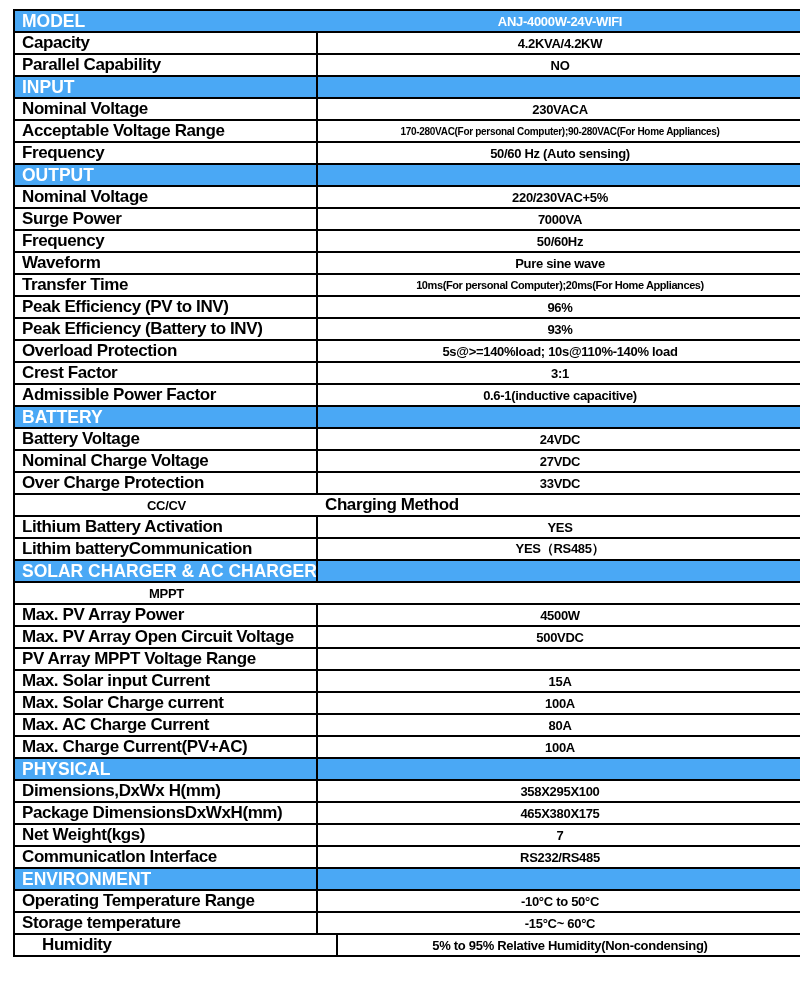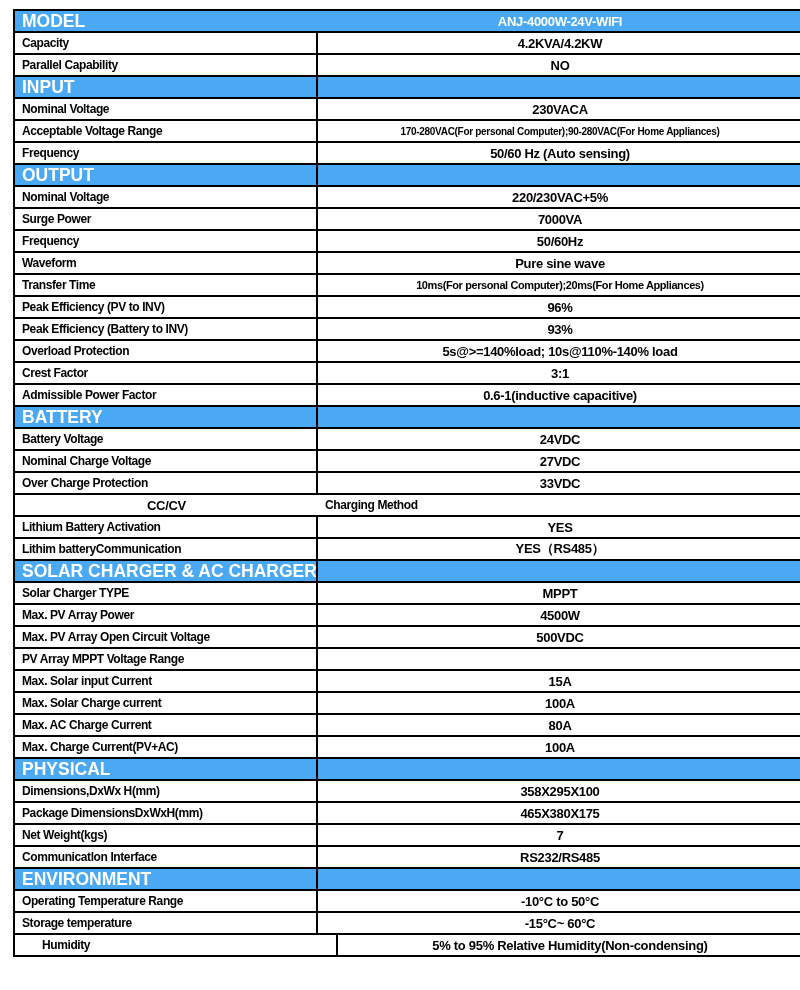--- a/index.html
+++ b/index.html
@@ -36,21 +36,21 @@
     display: flex;
     align-items: center;
     overflow: hidden;
     white-space: nowrap;
     color: var(--text-c, #000);
     font-weight: bold;
   }
   .label-cell {
     padding-left: 7px;
     border-right: 2px solid var(--border-c, #000);
-    font-size: 12px;
+    font-size: 17px;
     letter-spacing: -0.4px;
   }
   .value-cell {
     justify-content: center;
     font-size: 13px;
     letter-spacing: -0.3px;
     padding: 0 2px;
   }
   .value-cell.v-medium { font-size: 11px; letter-spacing: -0.4px; }
   .value-cell.v-small  { font-size: 10px; letter-spacing: -0.3px; }
@@ -172,21 +172,20 @@
       </div>
       <div class="row spec-row">
         <div class="cell label-cell">Lithim batteryCommunication</div>
         <div class="cell value-cell">YES（RS485）</div>
       </div>
       <div class="row section-row">
         <div class="cell label-cell">SOLAR CHARGER &amp; AC CHARGER</div>
         <div class="cell value-cell"></div>
       </div>
       <div class="row spec-row">
-        <div class="cell label-cell">Solar Charger TYPE</div>
         <div class="cell value-cell">MPPT</div>
       </div>
       <div class="row spec-row">
         <div class="cell label-cell">Max. PV Array Power</div>
         <div class="cell value-cell">4500W</div>
       </div>
       <div class="row spec-row">
         <div class="cell label-cell">Max. PV Array Open Circuit Voltage</div>
         <div class="cell value-cell">500VDC</div>
       </div>

